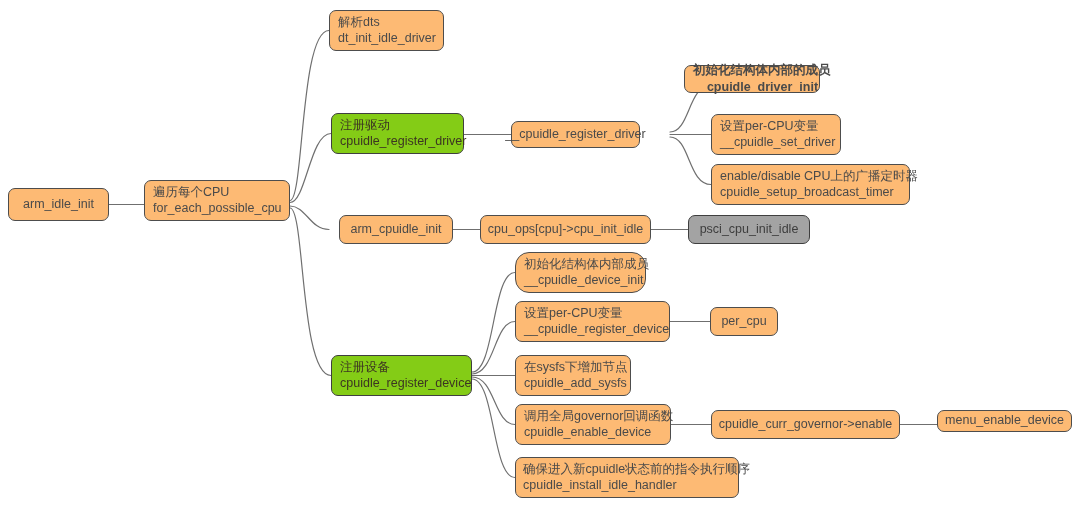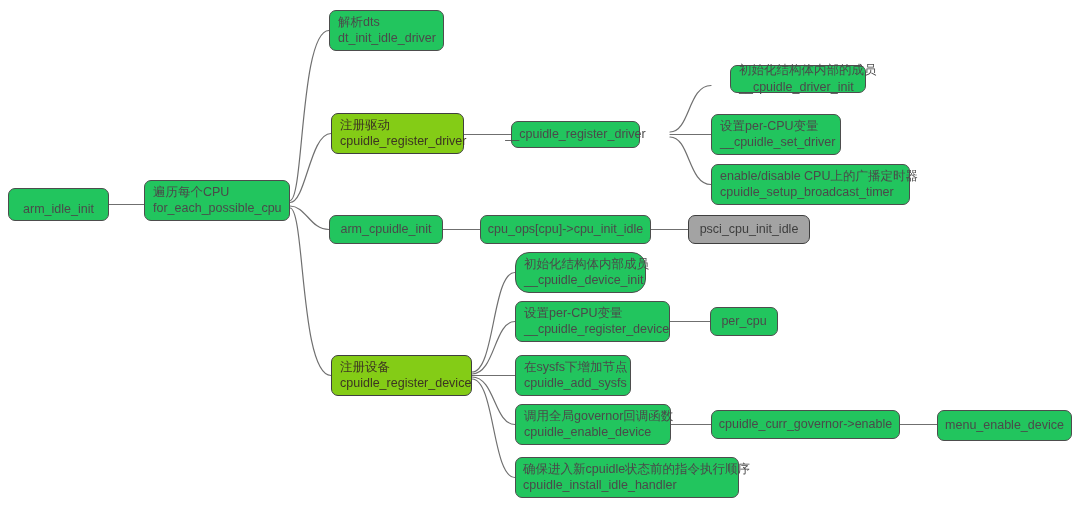--- a/index.html
+++ b/index.html
@@ -21,21 +21,21 @@
     top: 0;
     width: 1080px;
     height: 511px;
     pointer-events: none;
   }
   .node {
     position: absolute;
     box-sizing: border-box;
     border: 1.3px solid #4d4d4d;
     border-radius: 7px;
-    background: #22c55e;
+    background: #fdba74;
     color: #4a4a4a;
     font-size: 12.5px;
     line-height: 16.5px;
     display: flex;
     flex-direction: column;
     justify-content: center;
     padding: 2px 8px 3px 8px;
     white-space: nowrap;
   }
   .node.center {
@@ -75,51 +75,51 @@
       <path d="M 472,372 C 495,372 492,272.5 515,272.5" fill="none" stroke="#6f6f6f" stroke-width="1.2" stroke-linecap="round"></path>
       <path d="M 472,374 C 495,374 494,321.5 515,321.5" fill="none" stroke="#6f6f6f" stroke-width="1.2" stroke-linecap="round"></path>
       <path d="M 472,375.5 L 515,375.5" fill="none" stroke="#6f6f6f" stroke-width="1.1" stroke-linecap="round"></path>
       <path d="M 472,377 C 495,377 494,424.5 515,424.5" fill="none" stroke="#6f6f6f" stroke-width="1.2" stroke-linecap="round"></path>
       <path d="M 472,379 C 495,379 492,477.5 515,477.5" fill="none" stroke="#6f6f6f" stroke-width="1.2" stroke-linecap="round"></path>
       <path d="M 670,321.5 L 710,321.5" fill="none" stroke="#6f6f6f" stroke-width="1.1" stroke-linecap="round"></path>
       <path d="M 671,424.5 L 711,424.5" fill="none" stroke="#6f6f6f" stroke-width="1.1" stroke-linecap="round"></path>
       <path d="M 900,424.5 L 937,424.5" fill="none" stroke="#6f6f6f" stroke-width="1.1" stroke-linecap="round"></path>
     </svg>
   <div id="nodes">
-      <div class="node center" style="left: 8px; top: 188px; width: 101px; height: 33px; justify-content: flex-end;">
+      <div class="node center" style="left: 8px; top: 188px; width: 101px; height: 33px;">
         <span class="line">arm_idle_init</span>
       </div>
       <div class="node" style="left: 144px; top: 180px; width: 146px; height: 41px;">
         <span class="line">遍历每个CPU</span>
         <span class="line">for_each_possible_cpu</span>
       </div>
       <div class="node" style="left: 329px; top: 10px; width: 115px; height: 41px;">
         <span class="line">解析dts</span>
         <span class="line">dt_init_idle_driver</span>
       </div>
       <div class="node highlight" style="left: 331px; top: 113px; width: 133px; height: 41px;">
         <span class="line">注册驱动</span>
         <span class="line">cpuidle_register_driver</span>
       </div>
       <div class="node center" style="left: 511px; top: 121px; width: 129px; height: 27px;">
         <span class="line">__cpuidle_register_driver</span>
       </div>
-      <div class="node" style="left: 730px; top: 65px; width: 136px; height: 28px;">
+      <div class="node" style="left: 684px; top: 65px; width: 136px; height: 28px; font-weight: bold;">
         <span class="line">初始化结构体内部的成员</span>
         <span class="line">__cpuidle_driver_init</span>
       </div>
       <div class="node" style="left: 711px; top: 114px; width: 130px; height: 41px;">
         <span class="line">设置per-CPU变量</span>
         <span class="line">__cpuidle_set_driver</span>
       </div>
       <div class="node" style="left: 711px; top: 164px; width: 199px; height: 41px;">
         <span class="line">enable/disable CPU上的广播定时器</span>
         <span class="line">cpuidle_setup_broadcast_timer</span>
       </div>
-      <div class="node center" style="left: 329px; top: 215px; width: 114px; height: 29px;">
+      <div class="node center" style="left: 339px; top: 215px; width: 114px; height: 29px;">
         <span class="line">arm_cpuidle_init</span>
       </div>
       <div class="node center" style="left: 480px; top: 215px; width: 171px; height: 29px; align-items: center;">
         <span class="line">cpu_ops[cpu]-&gt;cpu_init_idle</span>
       </div>
       <div class="node shaded center" style="left: 688px; top: 215px; width: 122px; height: 29px;">
         <span class="line">psci_cpu_init_idle</span>
       </div>
       <div class="node highlight" style="left: 331px; top: 355px; width: 141px; height: 41px;">
         <span class="line">注册设备</span>
@@ -140,21 +140,21 @@
         <span class="line">在sysfs下增加节点</span>
         <span class="line">cpuidle_add_sysfs</span>
       </div>
       <div class="node" style="left: 515px; top: 404px; width: 156px; height: 41px;">
         <span class="line">调用全局governor回调函数</span>
         <span class="line">cpuidle_enable_device</span>
       </div>
       <div class="node center" style="left: 711px; top: 410px; width: 189px; height: 29px;">
         <span class="line">cpuidle_curr_governor-&gt;enable</span>
       </div>
-      <div class="node center" style="left: 937px; top: 410px; width: 135px; height: 31px;">
+      <div class="node center" style="left: 937px; top: 410px; width: 135px; height: 22px;">
         <span class="line">menu_enable_device</span>
       </div>
       <div class="node" style="left: 515px; top: 457px; width: 224px; height: 41px; padding-left: 7px;">
         <span class="line">确保进入新cpuidle状态前的指令执行顺序</span>
         <span class="line">cpuidle_install_idle_handler</span>
       </div>
     </div>
 </div>
 
 </body></html>

